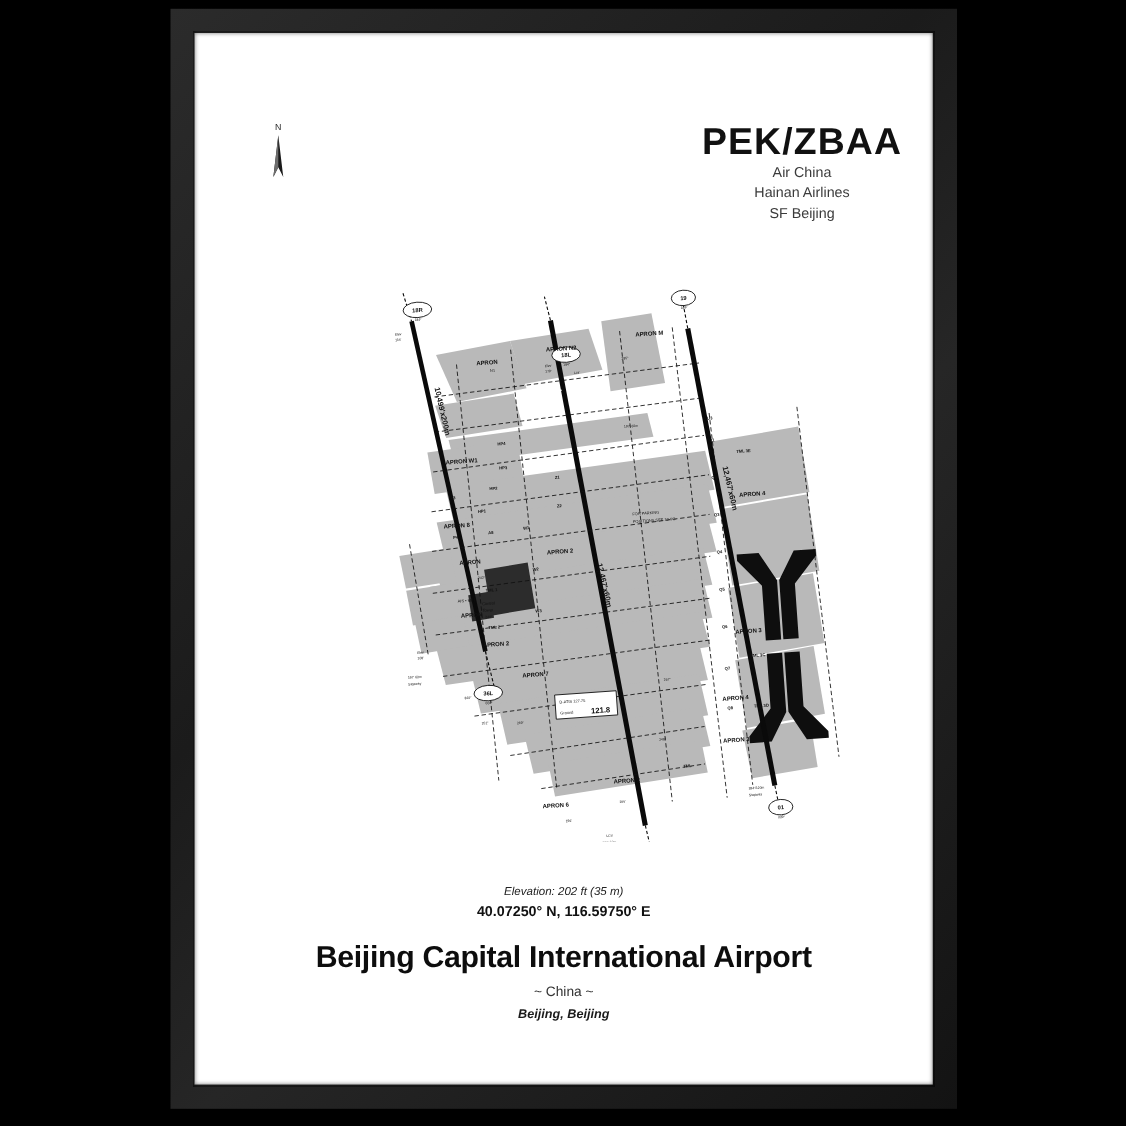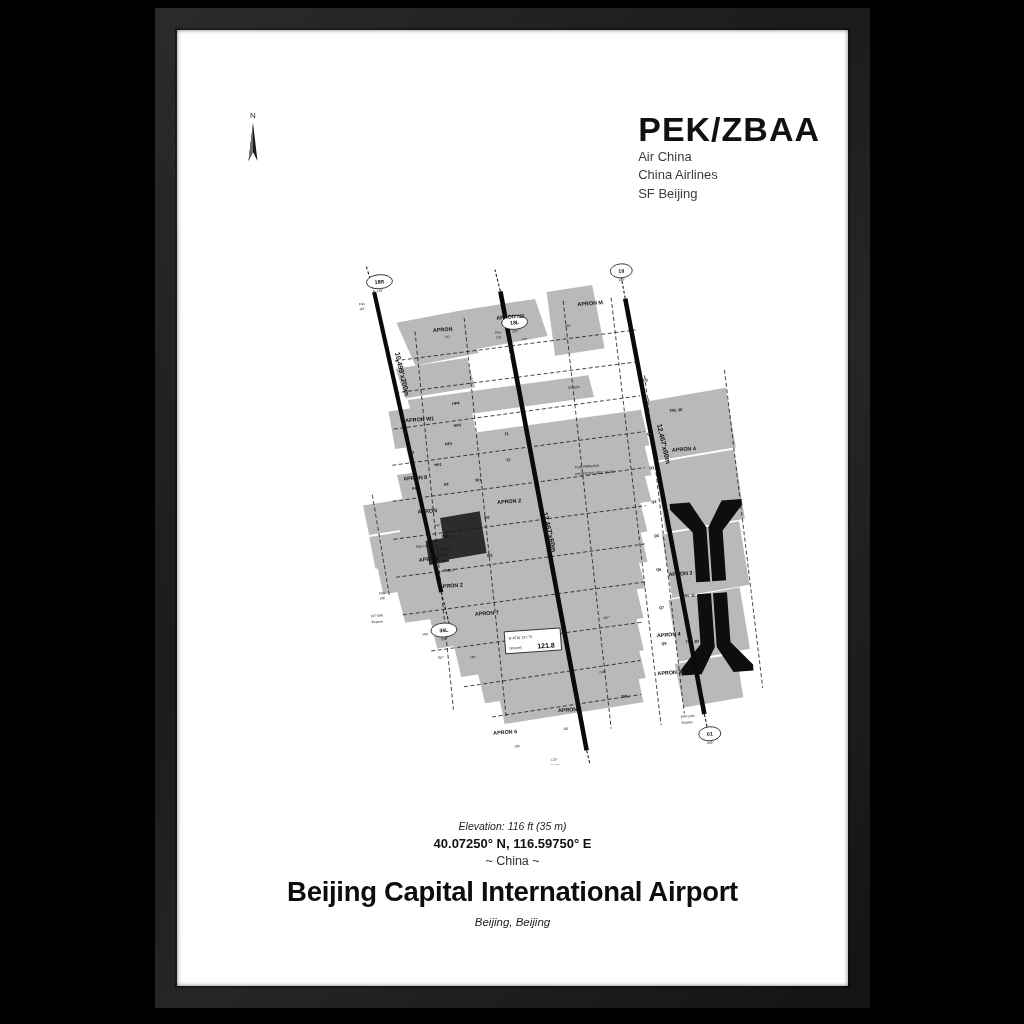--- a/index.html
+++ b/index.html
@@ -40,21 +40,21 @@
     background: #ffffff;
     box-shadow: 0 0 4px rgba(0,0,0,0.55) inset;
     overflow: hidden;
   }
 
   
   #header-block {
     position: absolute;
     right: 28px;
     top: 82px;
-    text-align: left;
+    text-align: center;
   }
   #airport-code {
     font-size: 34px;
     font-weight: bold;
     letter-spacing: 1px;
     color: #111;
     line-height: 1.05;
   }
   .airline-line {
     font-size: 13px;
@@ -98,37 +98,37 @@
   #elevation {
     font-size: 10.5px;
     font-style: italic;
     color: #222;
     margin-bottom: 4px;
   }
   #coords {
     font-size: 13px;
     font-weight: bold;
     color: #111;
-    margin-bottom: 3px;
+    margin-bottom: 18px;
   }
   #airport-name {
     font-size: 27.5px;
     font-weight: bold;
     color: #0d0d0d;
     letter-spacing: -0.3px;
     margin-bottom: 8px;
   }
   #country {
     font-size: 12.5px;
     color: #333;
     margin-bottom: 8px;
   }
   #region {
     font-size: 11.5px;
-    font-weight: normal;
+    font-weight: bold;
     font-style: italic;
     color: #1a1a1a;
   }
 
   
   .lbl { font-family: "Liberation Sans", sans-serif; fill: #111; }
   .apron { font-size: 5.4px; font-weight: bold; }
   .tiny { font-size: 3.6px; }
   .tiny2 { font-size: 3.1px; }
   .rwy-end { font-size: 5.2px; font-weight: bold; }
@@ -146,21 +146,21 @@
       <div class="n-label">N</div>
       <svg width="26" height="44" viewBox="0 0 26 44">
         <polygon points="13,2 17.5,40 13,31 8.5,40" fill="#1a1a1a"></polygon>
         <polygon points="13,2 13,31 8.5,40" fill="#6d6d6d"></polygon>
       </svg>
     </div>
 
     <div id="header-block">
       <div id="airport-code">PEK/ZBAA</div>
       <div class="airline-line">Air China</div>
-      <div class="airline-line">China Airlines</div>
+      <div class="airline-line">Hainan Airlines</div>
       <div class="airline-line">SF Beijing</div>
     </div>
 
     <div id="diagram-wrap">
       <svg id="diagram-svg" width="671" height="530" viewBox="0 0 671 530">
         <g transform="translate(0,0)">
 
           <g fill="#b9b9b9" stroke="none" transform="rotate(-4 335 265)">
 
             <polygon points="232,80 300,72 312,116 248,124"></polygon>
@@ -365,21 +365,21 @@
             <text class="tiny2" x="418" y="390">267°</text>
             <text class="tiny2" x="410" y="444">248°</text>
             <text class="tiny2" x="356" y="106">Lctr</text>
             <text class="tiny2" x="356" y="528">LCtr</text>
           </g>
         </g>
       </svg>
     </div>
 
     <div id="footer-block">
-      <div id="elevation">Elevation: 116 ft (35 m)</div>
+      <div id="elevation">Elevation: 202 ft (35 m)</div>
       <div id="coords">40.07250° N, 116.59750° E</div>
+      <div id="airport-name">Beijing Capital International Airport</div>
       <div id="country">~ China ~</div>
-      <div id="airport-name">Beijing Capital International Airport</div>
       <div id="region">Beijing, Beijing</div>
     </div>
 
   </div>
 </div>
 
 </body></html>

